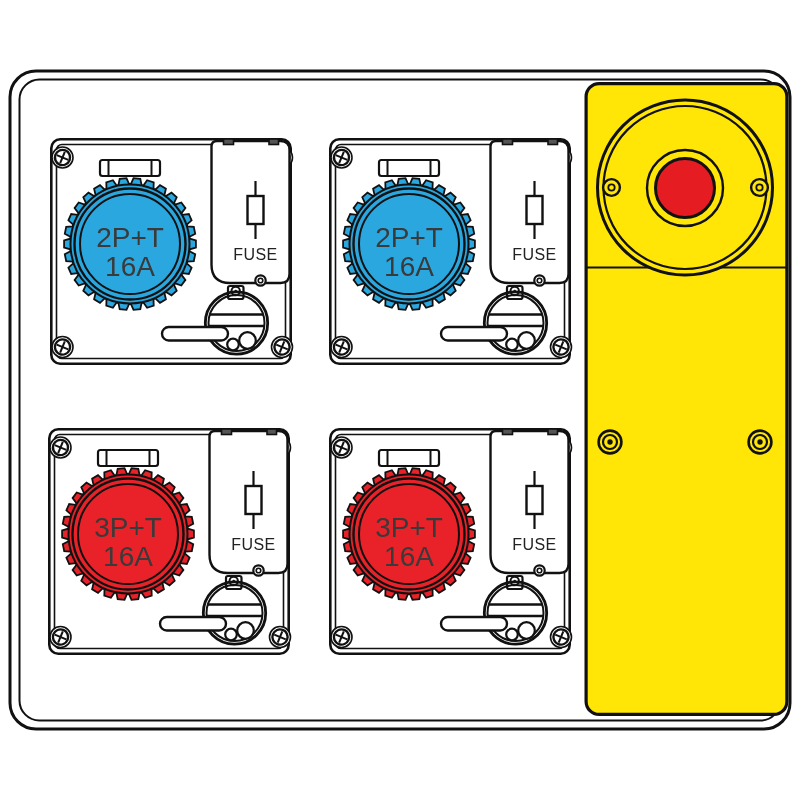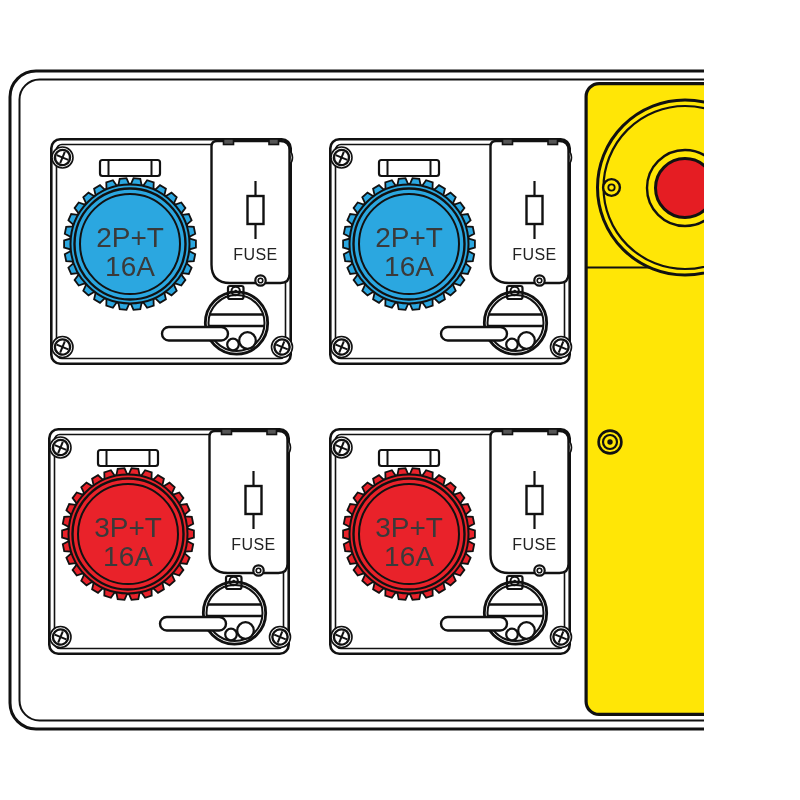--- a/index.html
+++ b/index.html
@@ -1,16 +1,16 @@
 <!DOCTYPE html>
 <html><head>
 <meta charset="utf-8">
 <style>
   html,body{margin:0;padding:0;background:#ffffff;}
-  #stage{position:relative;width:704px;height:800px;background:#fff;overflow:hidden;}
+  #stage{position:relative;width:800px;height:800px;background:#fff;overflow:hidden;}
   svg{display:block;}
   .ln{stroke:#111;fill:none;}
   .white{fill:#fff;stroke:#111;}
   .socket-label{
     font-family:"Liberation Sans","DejaVu Sans",sans-serif;
     font-size:28px; fill:#3a3a3a; text-anchor:middle;
   }
   .fuse-label{
     font-family:"Liberation Sans","DejaVu Sans",sans-serif;
     font-size:16px; letter-spacing:0.4px; fill:#222; text-anchor:middle;

